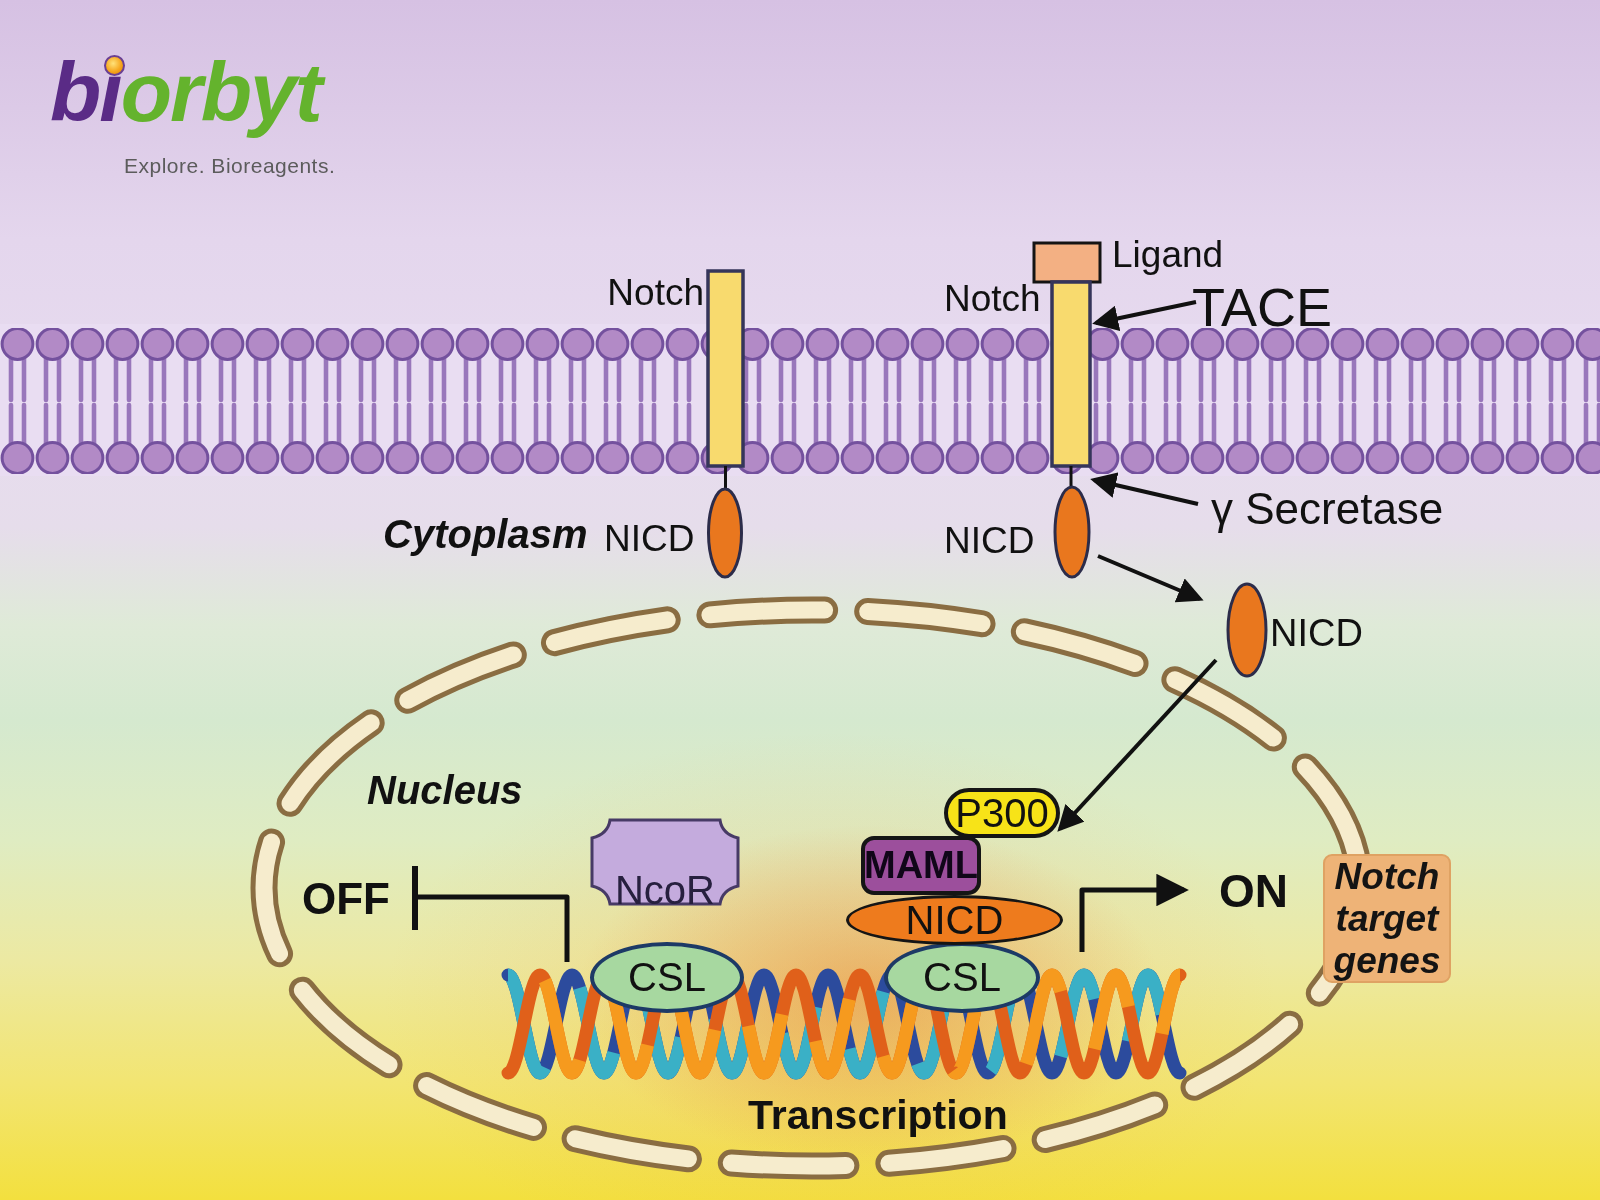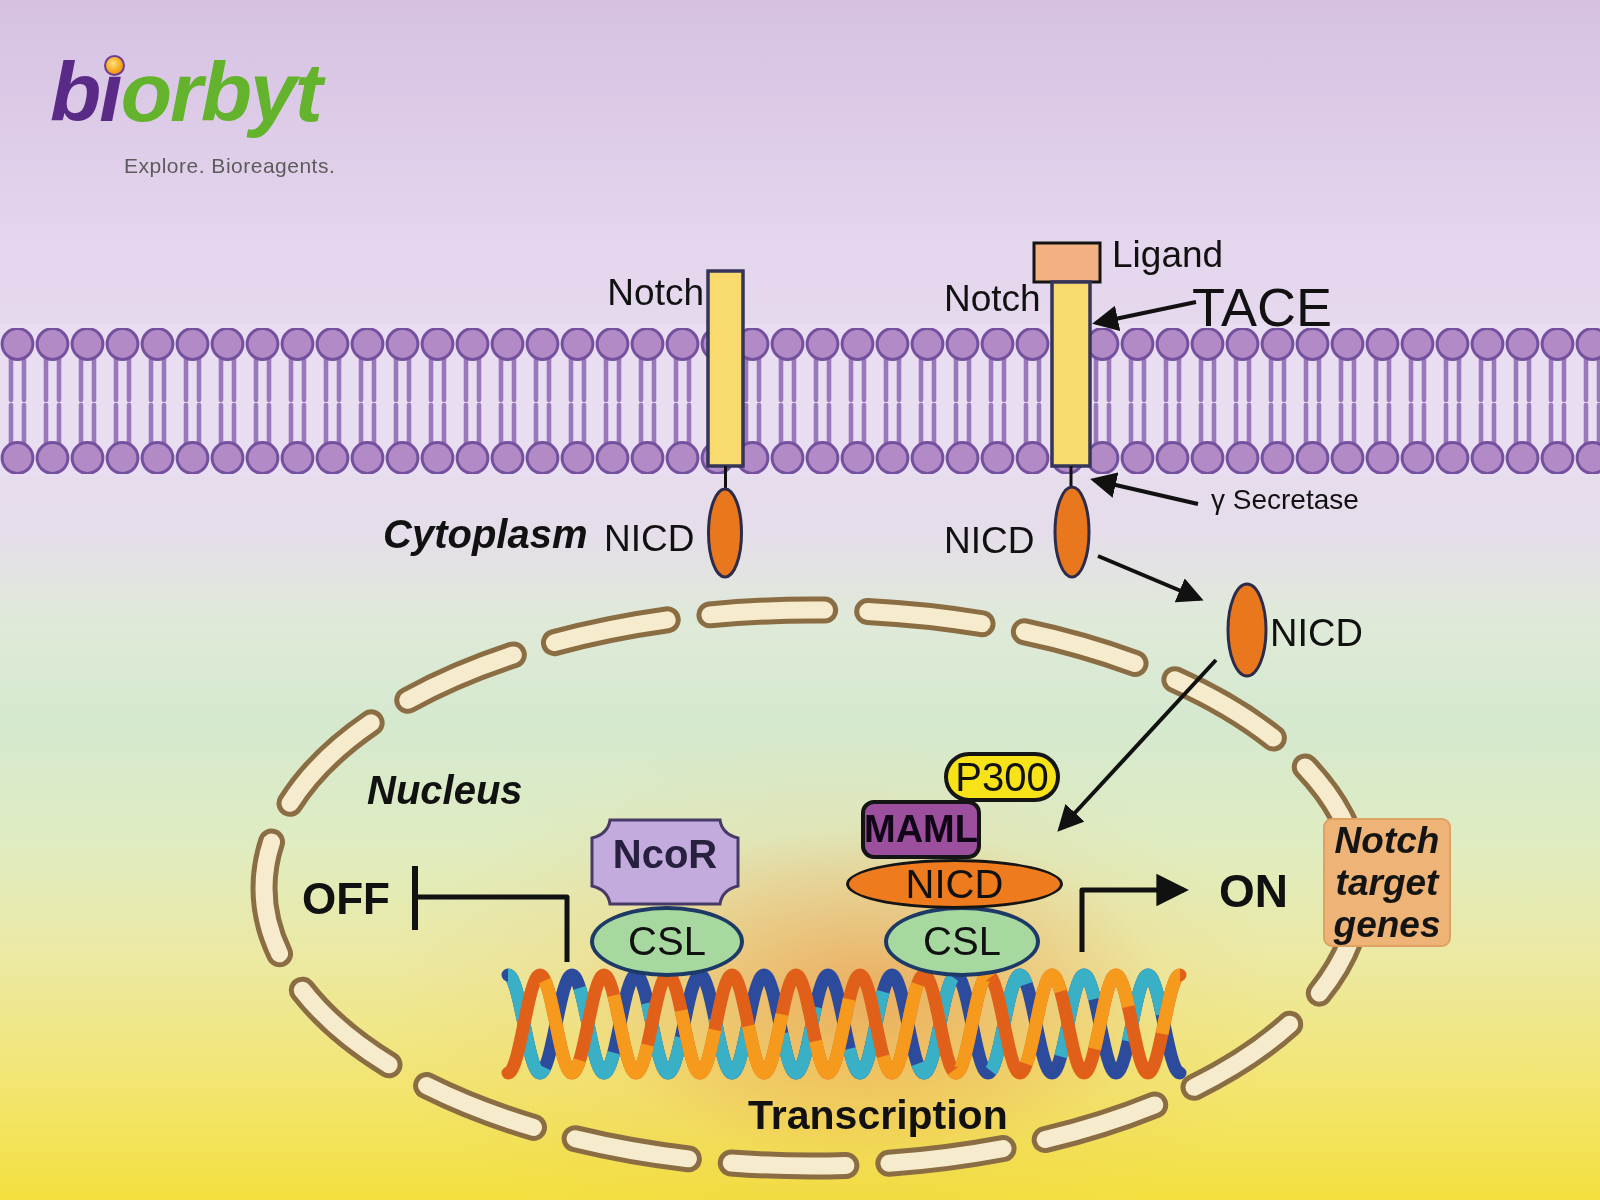--- a/index.html
+++ b/index.html
@@ -8,37 +8,37 @@
     font-family:"Liberation Sans",sans-serif;color:#111;
     background:
       radial-gradient(ellipse 430px 250px at 870px 995px, rgba(230,132,58,.50) 0%, rgba(230,132,58,0) 68%),
       radial-gradient(ellipse 640px 390px at 830px 1005px, rgba(240,175,90,.28) 0%, rgba(240,175,90,0) 70%),
       linear-gradient(180deg,#d6c1e3 0%,#dccae7 9%,#e4d6ed 20%,#e7dcef 34%,#e6ddeb 44%,#dfead8 52%,#d5e9cf 60%,#dfecc2 70%,#ece9a2 80%,#f2e573 90%,#f3e03e 100%);
   }
   #shapes{position:absolute;left:0;top:0;}
   .lbl{position:absolute;white-space:nowrap;color:#111;}
   .bold{font-weight:bold;}
   .bi{font-weight:bold;font-style:italic;}
-  .box{position:absolute;display:flex;align-items:center;justify-content:center;box-sizing:border-box;}
+  .box{position:absolute;display:flex;align-items:center;justify-content:center;box-sizing:border-box;margin-top:36px;}
   
   #logo{position:absolute;left:50px;top:44px;font-size:84px;font-weight:bold;font-style:italic;letter-spacing:-2px;}
   #logo .part-bi{color:#5a2b86;}
   #logo .part-orbyt{color:#64b32d;}
   #logo-dot{position:absolute;left:104px;top:55px;width:21px;height:21px;border-radius:50%;
     background:radial-gradient(circle at 42% 38%, #ffe27a 0%, #f6a71e 55%, #e07c04 100%);
     border:2px solid #6a3f93;box-sizing:border-box;}
   #tagline{position:absolute;left:124px;top:154px;font-size:21px;color:#5c5c5c;letter-spacing:.5px;}
   #title{position:absolute;left:472px;top:78px;font-size:92px;font-weight:bold;color:#7b3da8;letter-spacing:-1px;}
   
   #p300{left:944px;top:752px;width:116px;height:50px;border-radius:25px;background:#f7e318;border:4px solid #151515;font-size:40px;z-index:3;}
   #maml{left:861px;top:800px;width:120px;height:59px;border-radius:13px;background:#9c4f9c;border:4px solid #151515;font-size:38px;font-weight:bold;color:#100618;z-index:4;}
   #csl1{left:590px;top:906px;width:154px;height:71px;border-radius:50%;background:#a7d8a0;border:4px solid #1d3a66;font-size:40px;z-index:5;}
   #csl2{left:884px;top:906px;width:156px;height:71px;border-radius:50%;background:#a7d8a0;border:4px solid #1d3a66;font-size:40px;z-index:5;}
   #nicd-complex{left:846px;top:859px;width:217px;height:50px;border-radius:50%;background:#ee7b1d;border:3px solid #151515;font-size:40px;z-index:6;}
-  #ncor-text{left:592px;top:820px;width:146px;height:68px;font-size:40px;font-weight:bold;color:#27203f;z-index:5;}
+  #ncor-text{left:592px;top:820px;width:146px;height:68px;font-size:40px;font-weight:normal;color:#27203f;z-index:5;}
   #ntg{left:1323px;top:818px;width:128px;height:129px;border-radius:9px;background:#eeb377;border:2px solid #dfa263;
        flex-direction:column;font-size:37px;font-weight:bold;font-style:italic;line-height:42px;color:#141414;z-index:6;}
 </style>
 </head>
 <body>
 
 <div id="canvas">
 
   <svg id="shapes" width="1600" height="1200" viewBox="0 0 1600 1200">
     <defs>
@@ -130,21 +130,21 @@
   <div id="logo-dot"></div>
   <div id="tagline">Explore. Bioreagents.</div>
 
   <div class="lbl" style="left:604px;top:272px;width:100px;text-align:right;font-size:37px;">Notch</div>
   <div class="lbl" style="left:944px;top:278px;font-size:37px;">Notch</div>
   <div class="lbl" style="left:1112px;top:234px;font-size:37px;">Ligand</div>
   <div class="lbl" style="left:1192px;top:276px;font-size:54px;">TACE</div>
   <div class="lbl bi" style="left:383px;top:512px;font-size:40px;">Cytoplasm</div>
   <div class="lbl" style="left:604px;top:518px;font-size:37px;">NICD</div>
   <div class="lbl" style="left:944px;top:520px;font-size:37px;">NICD</div>
-  <div class="lbl" style="left:1211px;top:484px;font-size:28px;text-align:center;">γ Secretase</div>
+  <div class="lbl" style="left:1211px;top:484px;font-size:44px;text-align:center;">γ Secretase</div>
   <div class="lbl" style="left:1270px;top:612px;font-size:38px;">NICD</div>
   <div class="lbl bi" style="left:367px;top:768px;font-size:40px;text-align:right;">Nucleus</div>
   <div class="lbl bold" style="left:302px;top:874px;font-size:44px;">OFF</div>
   <div class="lbl bold" style="left:1219px;top:864px;font-size:46px;">ON</div>
   <div class="lbl bold" style="left:748px;top:1092px;font-size:41px;">Transcription</div>
 
   <div class="box" id="p300">P300</div>
   <div class="box" id="maml">MAML</div>
   <div class="box" id="nicd-complex">NICD</div>
   <div class="box" id="csl1">CSL</div>

